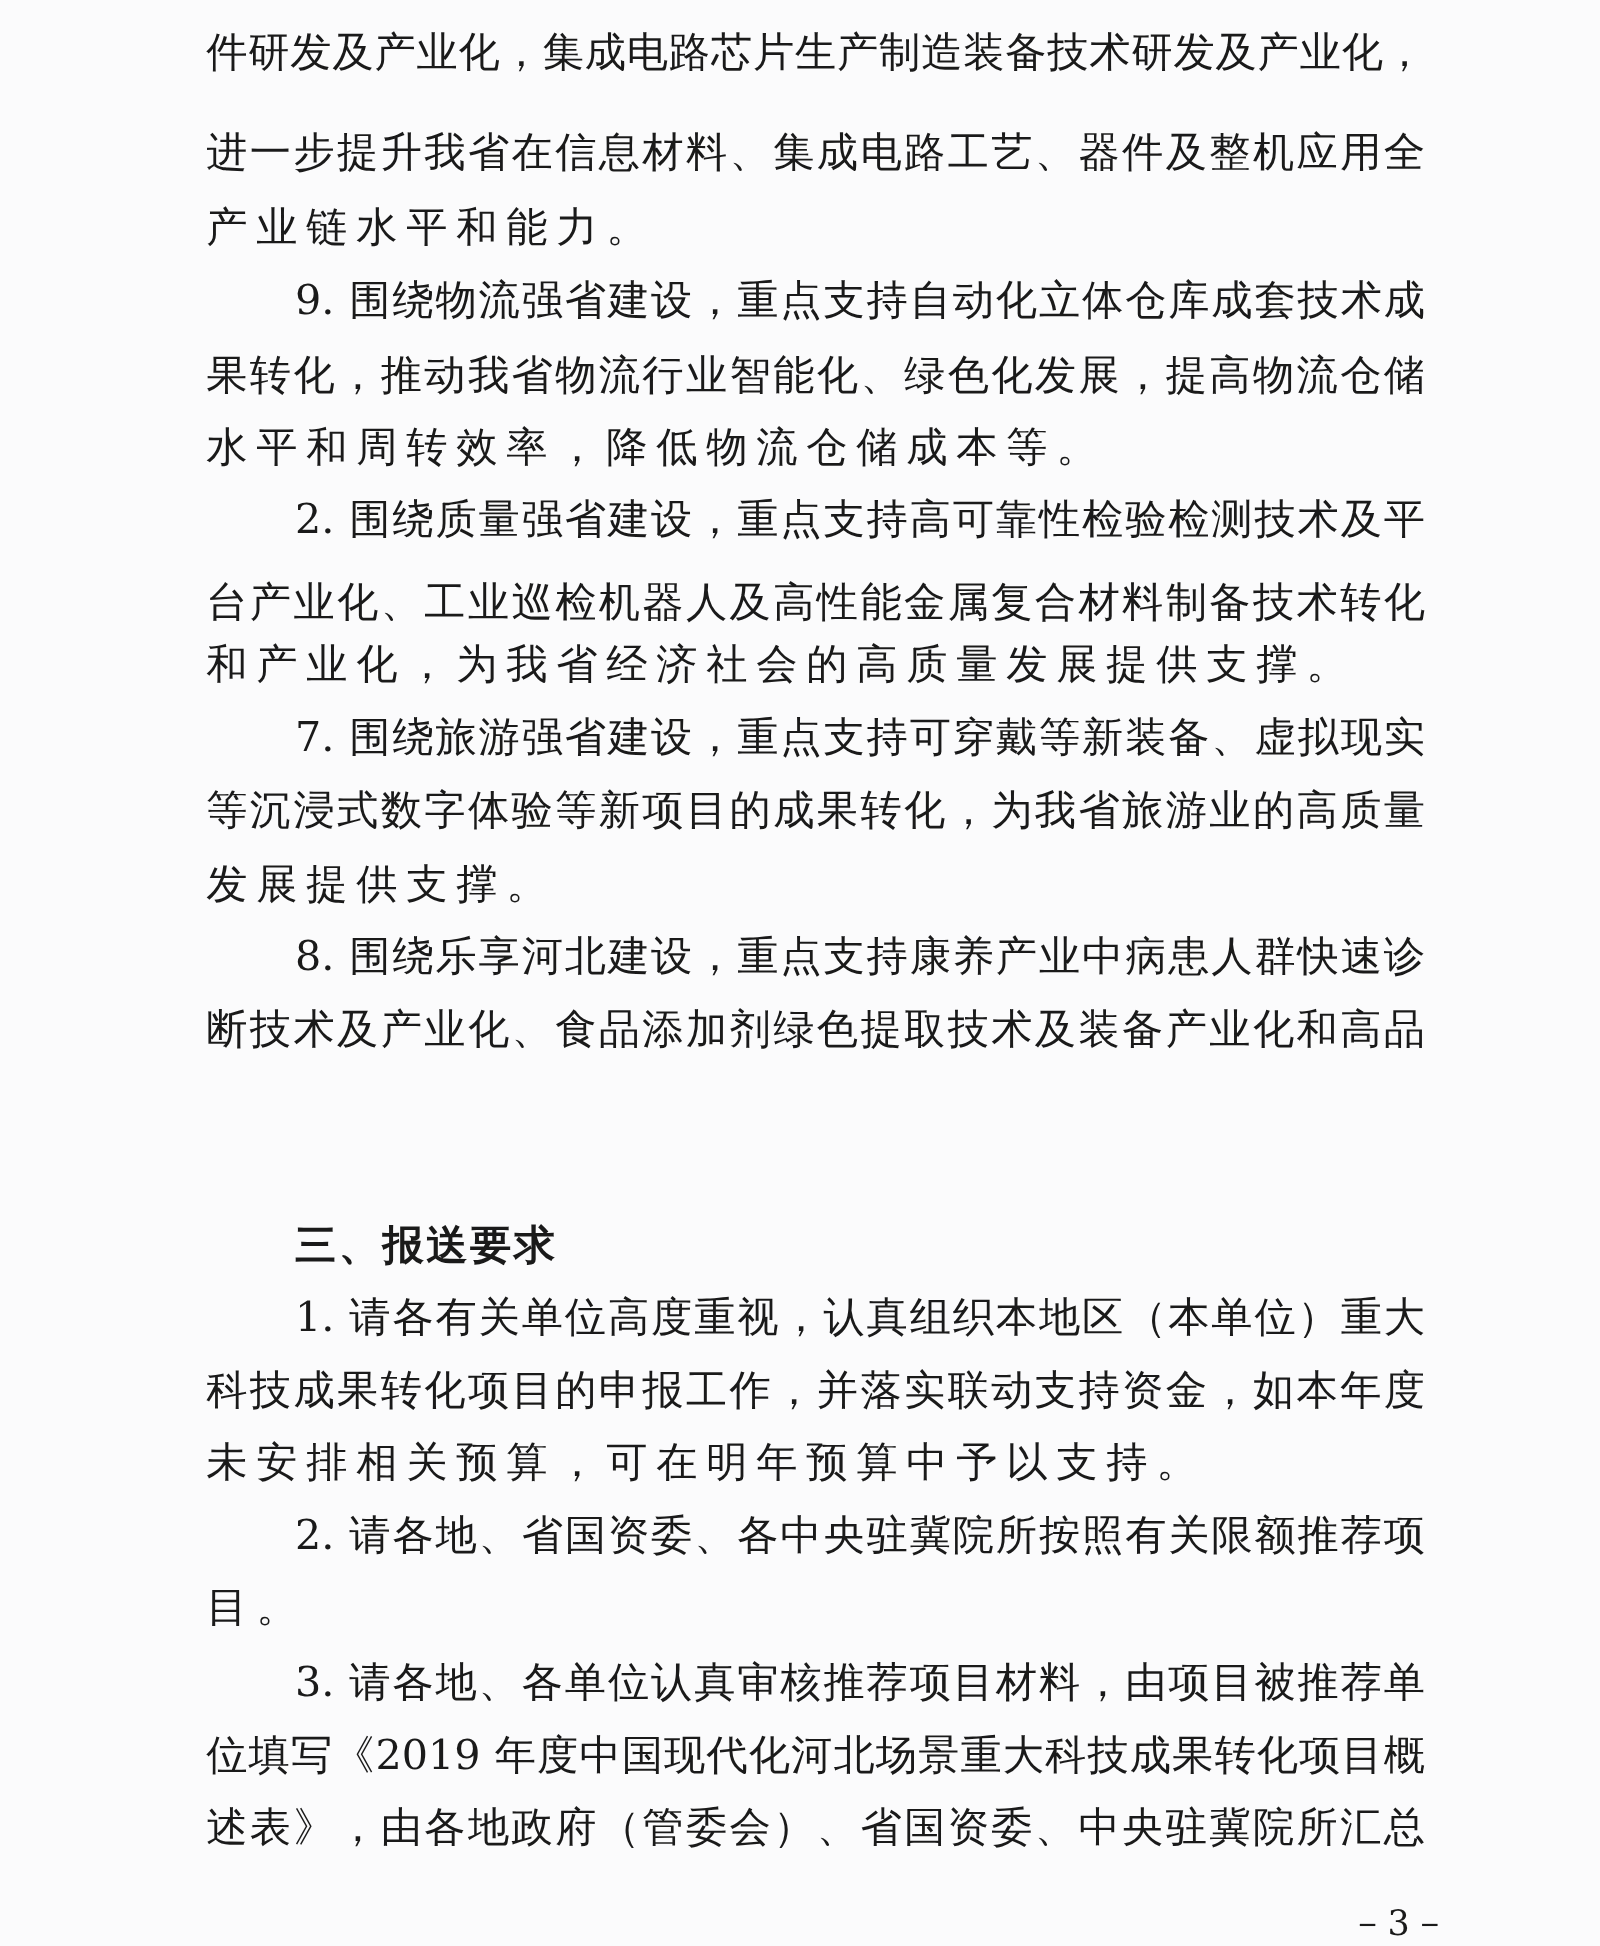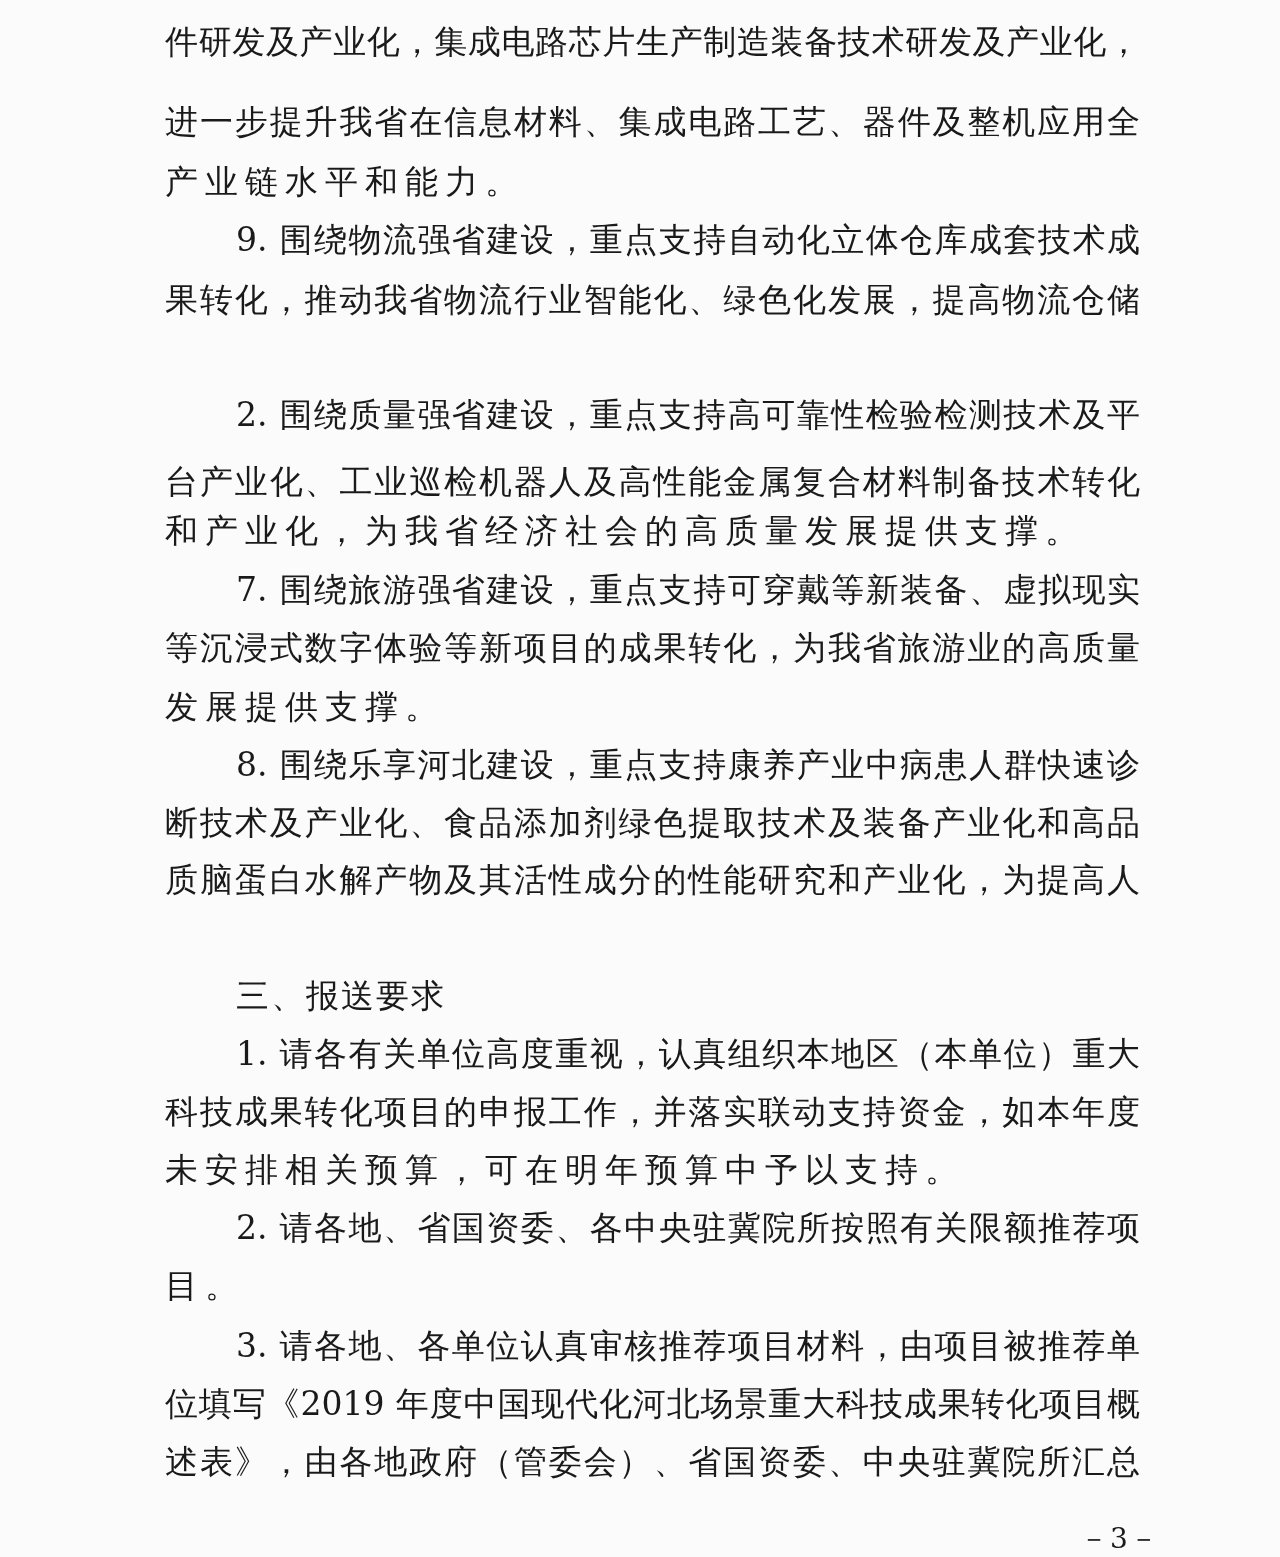--- a/index.html
+++ b/index.html
@@ -16,49 +16,49 @@
     font-size:33px; line-height:44px; height:44px;
     white-space:nowrap;
     text-align:justify; text-align-last:justify;
     letter-spacing:0;
   }
   .line.last { text-align:center; text-align-last:left; letter-spacing:7px; }
   .line.indent { left:236px; width:904px; }
   .heading {
     position:absolute; left:236px;
     font-family: "DejaVu Sans", "Liberation Sans", sans-serif;
-    font-weight:normal; font-size:33px; line-height:44px; letter-spacing:2px;
+    font-weight:bold; font-size:33px; line-height:44px; letter-spacing:2px;
   }
   .pagenum {
     position:absolute; left:1080px; top:1520px;
     font-family: "DejaVu Serif", serif; font-size:28px; letter-spacing:2px;
   }
 </style>
 </head>
 <body>
 
 <div class="page">
   <div class="line" style="top:20px">件研发及产业化，集成电路芯片生产制造装备技术研发及产业化，</div>
   <div class="line" style="top:100px">进一步提升我省在信息材料、集成电路工艺、器件及整机应用全</div>
   <div class="line last" style="top:160px">产业链水平和能力。</div>
 
   <div class="line indent" style="top:218px">9. 围绕物流强省建设，重点支持自动化立体仓库成套技术成</div>
   <div class="line" style="top:278px">果转化，推动我省物流行业智能化、绿色化发展，提高物流仓储</div>
+  <div class="line last" style="top:336px">水平和周转效率，降低物流仓储成本等。</div>
 
   <div class="line indent" style="top:393px">2. 围绕质量强省建设，重点支持高可靠性检验检测技术及平</div>
   <div class="line" style="top:460px">台产业化、工业巡检机器人及高性能金属复合材料制备技术转化</div>
   <div class="line last" style="top:509px">和产业化，为我省经济社会的高质量发展提供支撑。</div>
 
   <div class="line indent" style="top:568px">7. 围绕旅游强省建设，重点支持可穿戴等新装备、虚拟现实</div>
   <div class="line" style="top:626px">等沉浸式数字体验等新项目的成果转化，为我省旅游业的高质量</div>
   <div class="line last" style="top:685px">发展提供支撑。</div>
 
   <div class="line indent" style="top:743px">8. 围绕乐享河北建设，重点支持康养产业中病患人群快速诊</div>
   <div class="line" style="top:801px">断技术及产业化、食品添加剂绿色提取技术及装备产业化和高品</div>
-  <div class="line" style="top:858px">质脑蛋白水解产物及其活性成分的性能研究和产业化，为提高人</div>
 
   <div class="heading" style="top:974px">三、报送要求</div>
 
   <div class="line indent" style="top:1032px">1. 请各有关单位高度重视，认真组织本地区（本单位）重大</div>
   <div class="line" style="top:1090px">科技成果转化项目的申报工作，并落实联动支持资金，如本年度</div>
   <div class="line last" style="top:1148px">未安排相关预算，可在明年预算中予以支持。</div>
 
   <div class="line indent" style="top:1206px">2. 请各地、省国资委、各中央驻冀院所按照有关限额推荐项</div>
   <div class="line last" style="top:1264px">目。</div>
 

